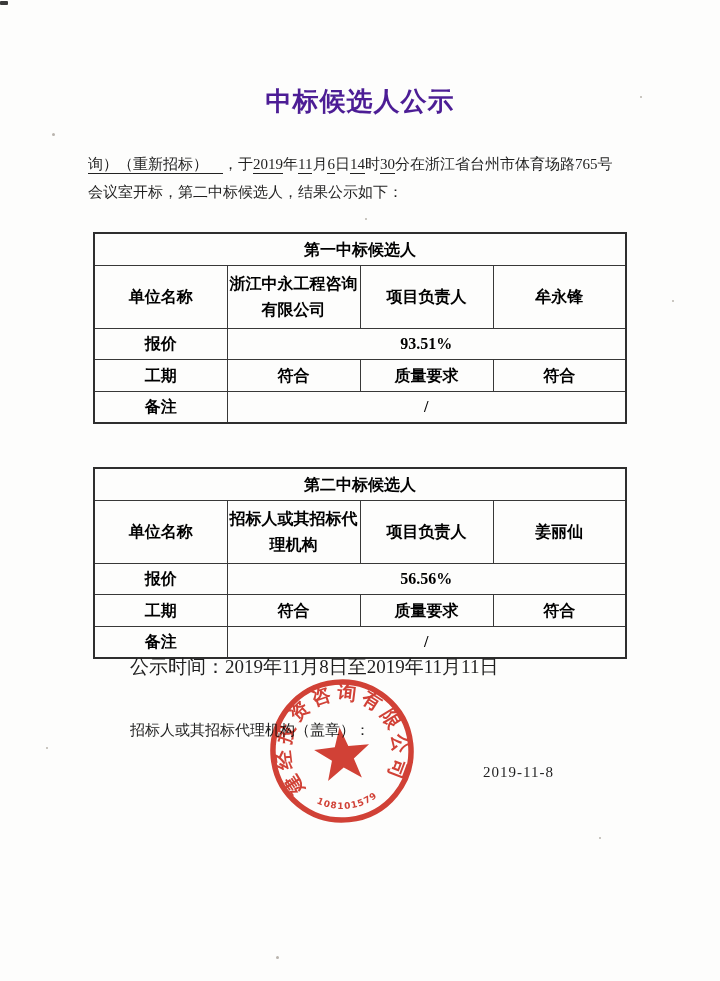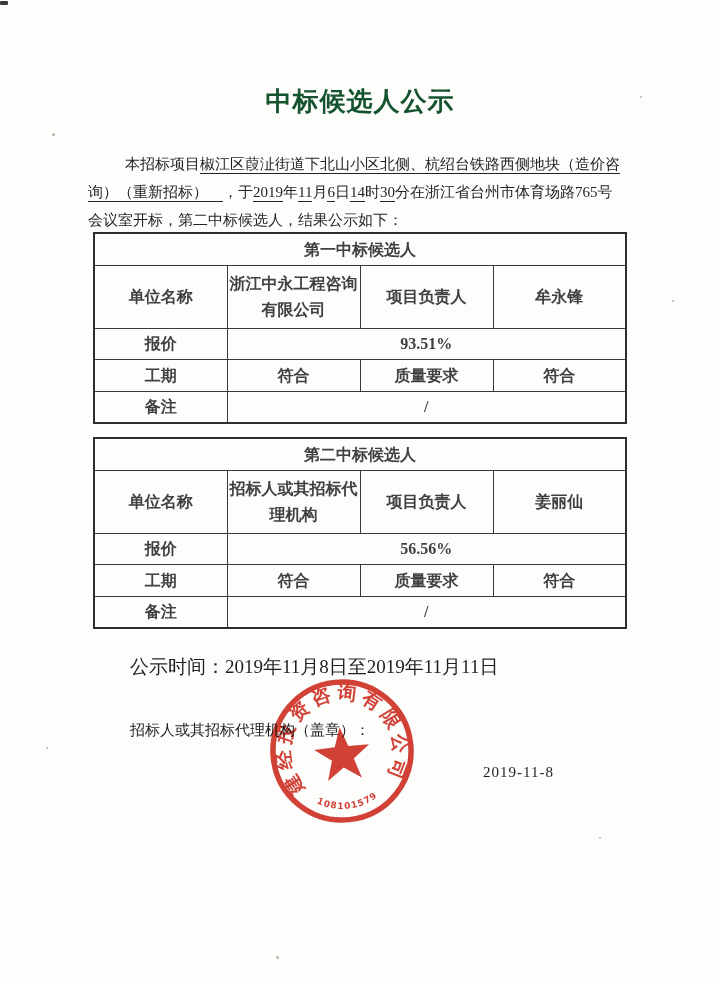--- a/index.html
+++ b/index.html
@@ -4,37 +4,37 @@
 <style>
   html,body{margin:0;padding:0;background:#e8e8e8;}
   .page{
     position:relative;width:720px;height:981px;margin:0 auto;
     background:#fdfdfc;overflow:hidden;color:#1f1f1f;
     font-family:"Liberation Serif","DejaVu Serif",serif;
   }
   .title{
     position:absolute;top:84px;left:0;width:720px;margin:0;
     text-align:center;font-size:26px;font-weight:700;letter-spacing:1px;
-    font-family:"Liberation Sans","DejaVu Sans",sans-serif;color:#14532d;
+    font-family:"Liberation Sans","DejaVu Sans",sans-serif;color:#4c1d95;
   }
   .para{position:absolute;left:88px;top:150px;width:560px;font-size:15px;line-height:28px;font-weight:500;}
   .pline{white-space:nowrap;}
   .pline1{text-indent:37px;}
   .u{border-bottom:1.6px solid #222;padding-bottom:1px;}
   table.tbl{
     position:absolute;left:93px;border-collapse:collapse;table-layout:fixed;
-    width:534px;font-size:16px;font-weight:600;color:#404040;
+    width:534px;font-size:16px;font-weight:600;color:#000000;
     border:2.2px solid #2e2e2e;
   }
   table.tbl td{
     border:1.6px solid #383838;text-align:center;vertical-align:middle;
     padding:0 2px;line-height:26px;overflow:hidden;
   }
   .t1{top:232px;}
-  .t2{top:437px;}
+  .t2{top:467px;}
   .c1{width:125px;} .c2{width:134px;} .c3{width:116px;} .c4{width:159px;}
   tr.hdr td{height:31px;}
   tr.unit td{height:62px;}
   tr.price td{height:30px;}
   tr.dur td{height:31px;}
   tr.rem td{height:30px;}
   .publicity{position:absolute;left:130px;top:654px;font-size:19px;font-weight:500;white-space:nowrap;}
   .signature{position:absolute;left:130px;top:721px;font-size:15px;font-weight:500;white-space:nowrap;}
   .sign-date{position:absolute;left:483px;top:764px;font-size:15px;font-weight:500;letter-spacing:1px;
     font-family:"Liberation Serif","DejaVu Serif",serif;}
@@ -59,21 +59,20 @@
   <span class="speck" style="left:52px;top:133px;width:3px;height:3px;"></span>
   <span class="speck" style="left:365px;top:218px;width:2px;height:2px;"></span>
   <span class="speck" style="left:276px;top:956px;width:3px;height:3px;"></span>
   <span class="speck" style="left:599px;top:837px;width:2px;height:2px;"></span>
   <span class="speck" style="left:46px;top:747px;width:2px;height:2px;"></span>
   <span class="speck" style="left:672px;top:300px;width:2px;height:2px;"></span>
 
   <h1 class="title">中标候选人公示</h1>
 
   <div class="para">
-    <div class="pline pline1"><span>本招标项目</span><span class="u">椒江区葭沚街道下北山小区北侧、杭绍台铁路西侧地块（造价咨</span></div>
     <div class="pline"><span class="u">询）（重新招标）　</span><span>，于</span><span class="u">2019</span><span>年</span><span class="u">11</span><span>月</span><span class="u">6</span><span>日</span><span class="u">14</span><span>时</span><span class="u">30</span><span>分在浙江省台州市体育场路765号</span></div>
     <div class="pline"><span>会议室开标，第二中标候选人，结果公示如下：</span></div>
   </div>
 
   <table class="tbl t1">
     <tbody>
         <tr class="hdr">
       <td colspan="4">第一中标候选人</td>
     </tr>
     <tr class="unit">

